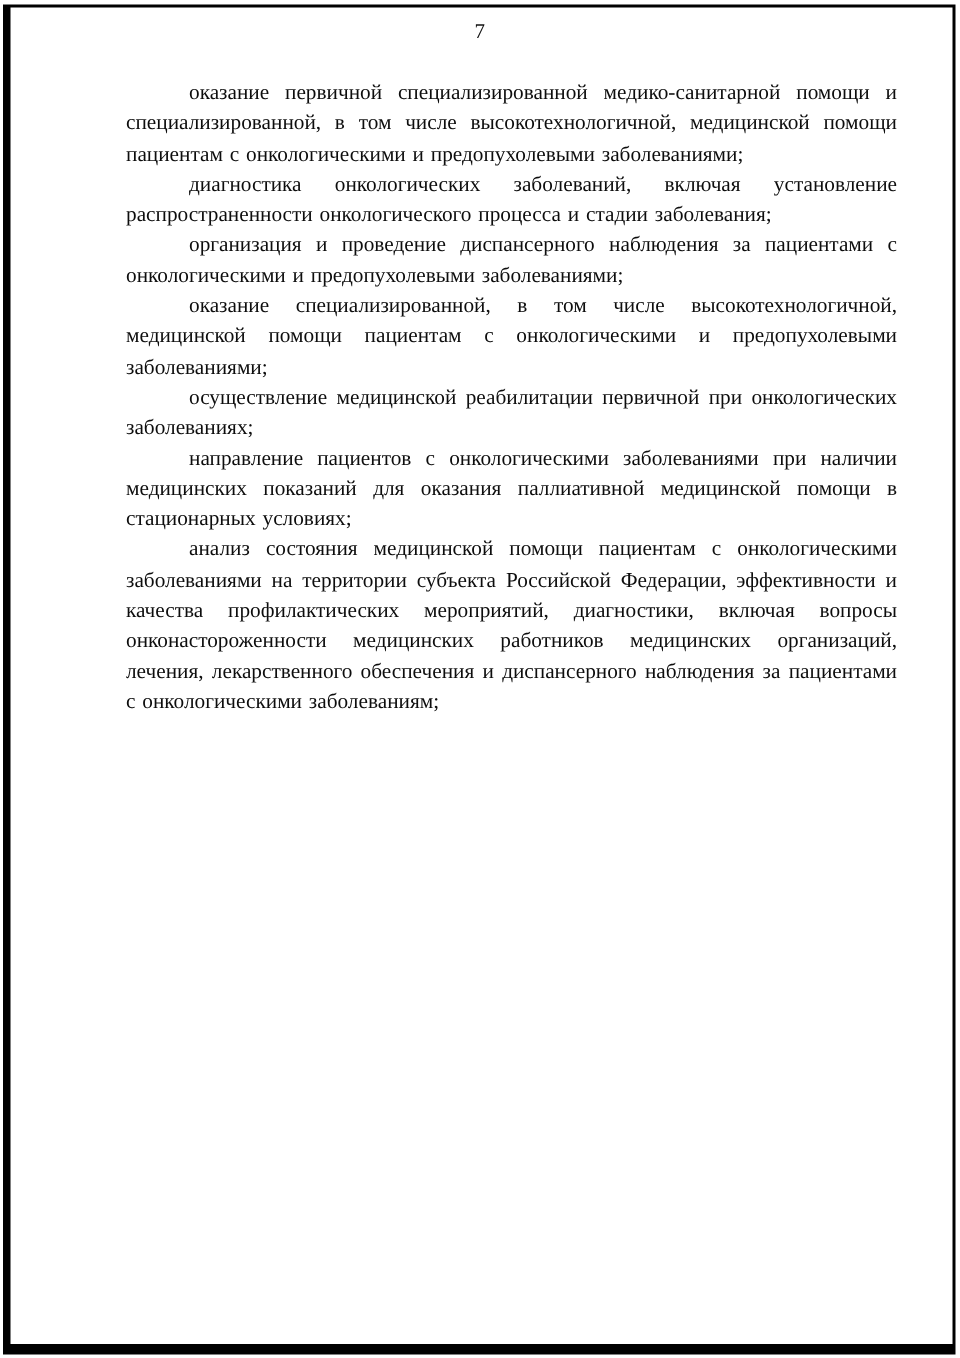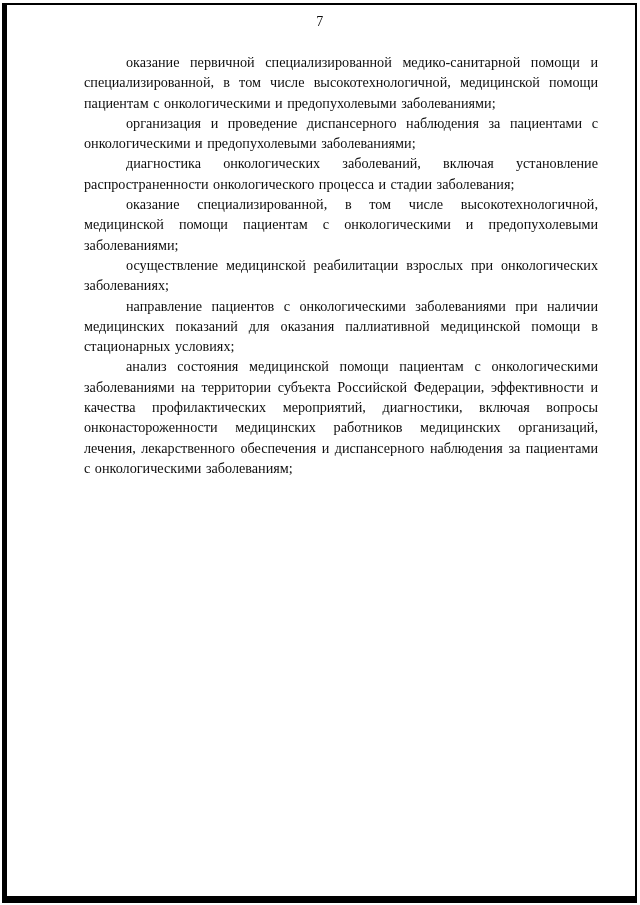--- a/index.html
+++ b/index.html
@@ -57,20 +57,20 @@
 </head>
 <body>
 
 <div class="scan">
   <div class="border-frame"></div>
 
   <div class="page-number">7</div>
 
   <div class="text-block">
     <p>оказание первичной специализированной медико-санитарной помощи и специализированной, в том числе высокотехнологичной, медицинской помощи пациентам с онкологическими и предопухолевыми заболеваниями;</p>
+    <p>диагностика онкологических заболеваний, включая установление распространенности онкологического процесса и стадии заболевания;</p>
     <p>организация и проведение диспансерного наблюдения за пациентами с онкологическими и предопухолевыми заболеваниями;</p>
-    <p>диагностика онкологических заболеваний, включая установление распространенности онкологического процесса и стадии заболевания;</p>
     <p>оказание специализированной, в том числе высокотехнологичной, медицинской помощи пациентам с онкологическими и предопухолевыми заболеваниями;</p>
-    <p>осуществление медицинской реабилитации взрослых при онкологических заболеваниях;</p>
+    <p>осуществление медицинской реабилитации первичной при онкологических заболеваниях;</p>
     <p>направление пациентов с онкологическими заболеваниями при наличии медицинских показаний для оказания паллиативной медицинской помощи в стационарных условиях;</p>
     <p>анализ состояния медицинской помощи пациентам с онкологическими заболеваниями на территории субъекта Российской Федерации, эффективности и качества профилактических мероприятий, диагностики, включая вопросы онконастороженности медицинских работников медицинских организаций, лечения, лекарственного обеспечения и диспансерного наблюдения за пациентами с онкологическими заболеваниям;</p>
   </div>
 </div>
 
 </body></html>

